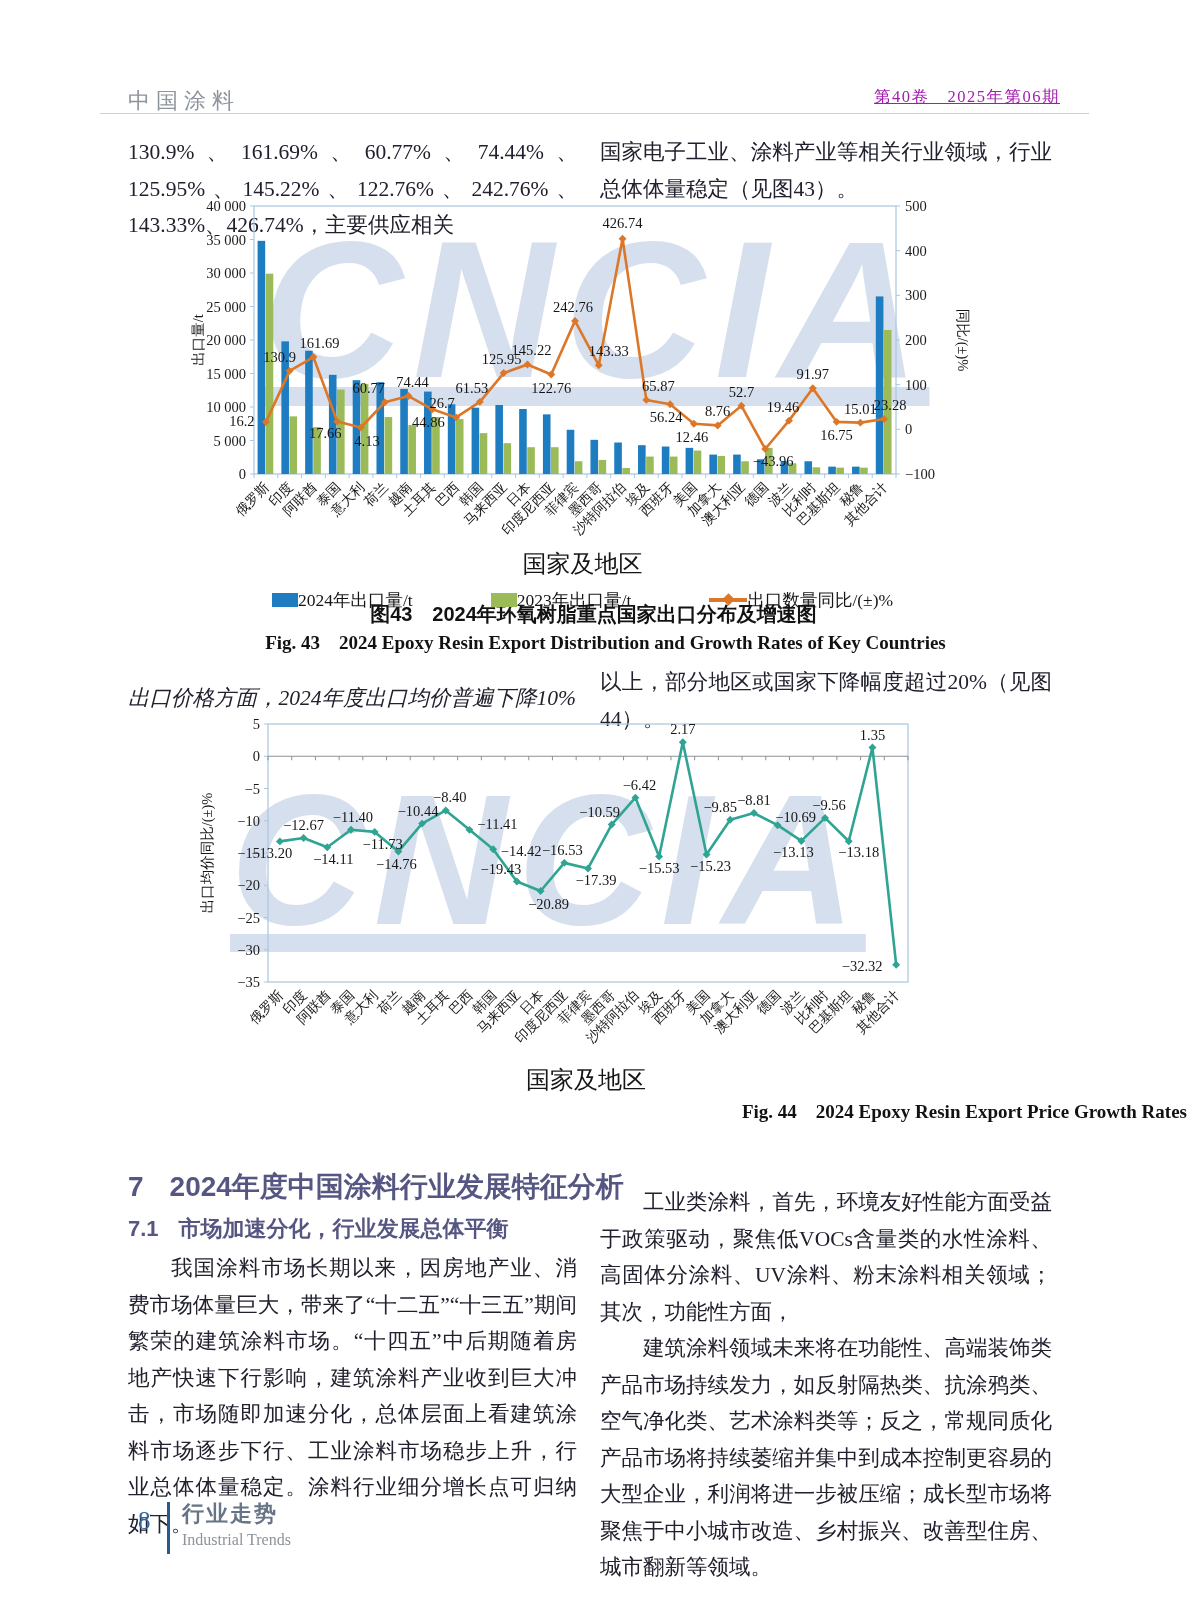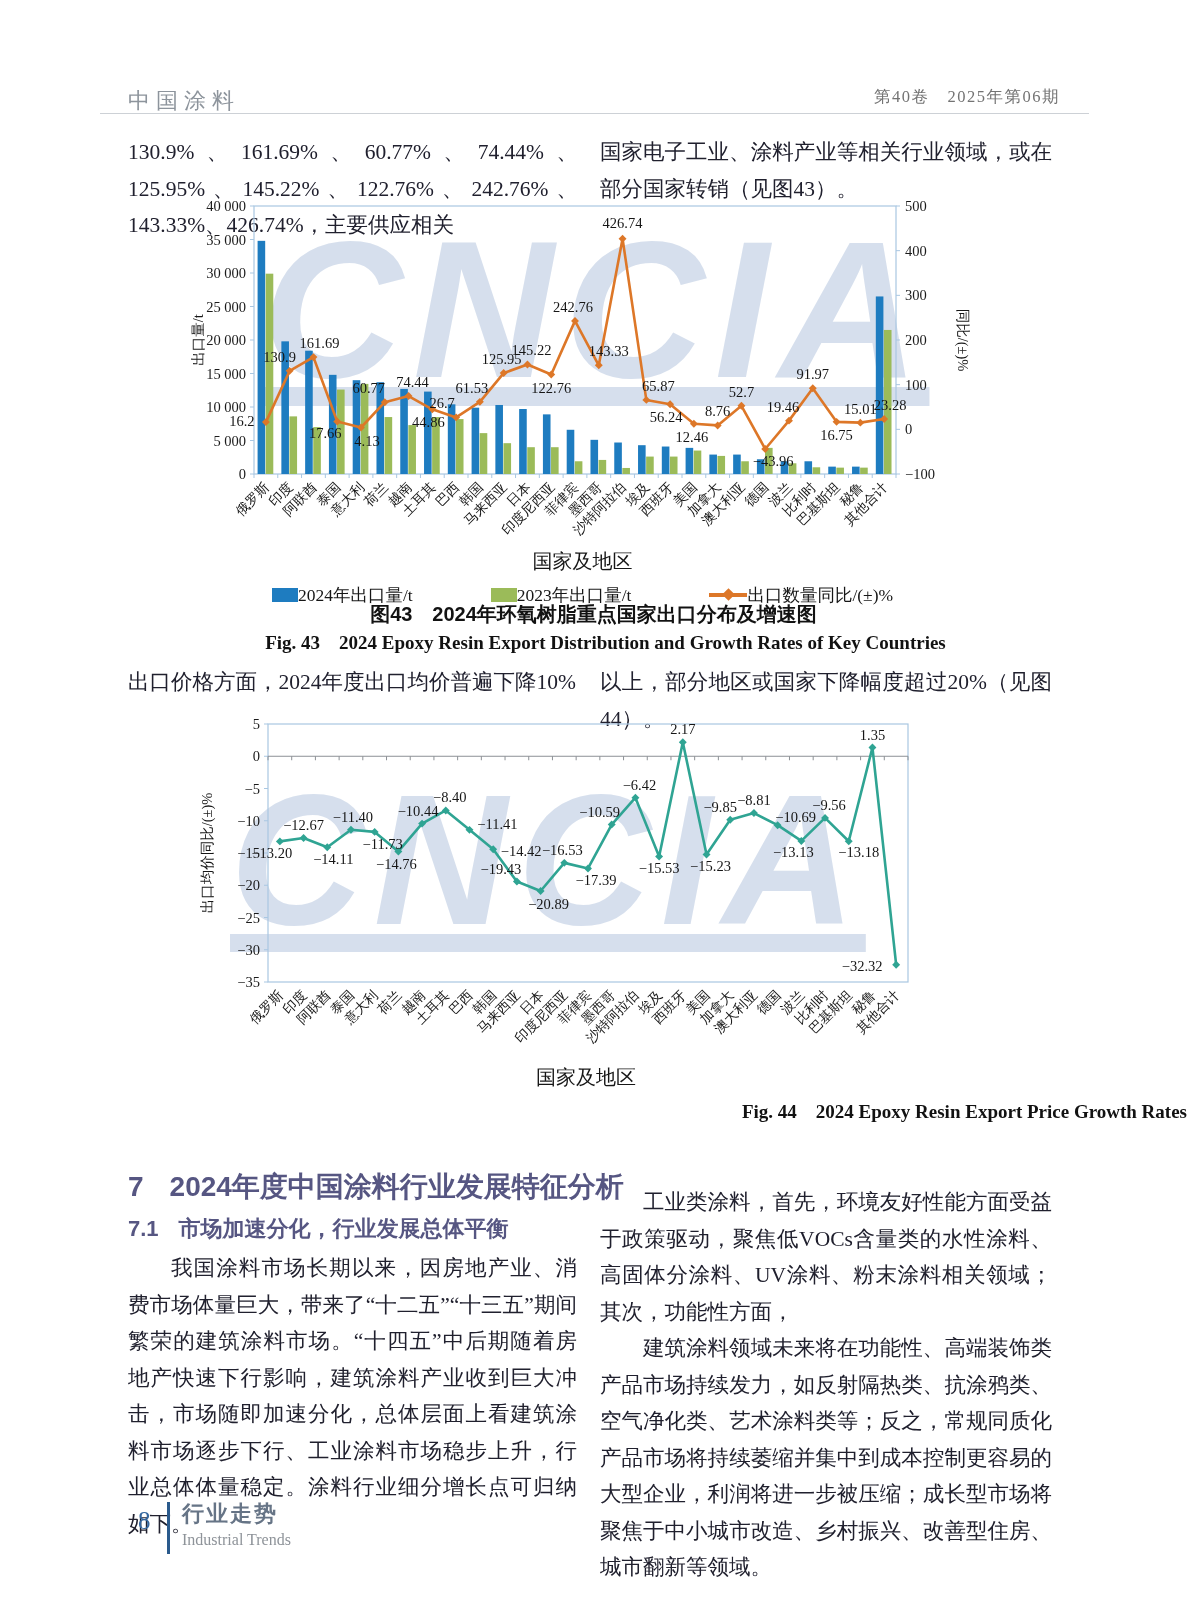--- a/index.html
+++ b/index.html
@@ -1,33 +1,33 @@
 <!DOCTYPE html>
 <html><head>
 <meta charset="utf-8">
 <style>
   html,body{margin:0;padding:0;background:#ffffff;}
   .page{position:relative;width:1187px;height:1600px;background:#fff;overflow:hidden;
         font-family:"Liberation Serif", serif;color:#20202e;}
   .abs{position:absolute;}
   
   .hdr-left{left:128px;top:86px;font-size:22px;color:#8d949c;letter-spacing:6px;}
-  .hdr-right{right:127px;top:86px;font-size:16.5px;color:#737373;letter-spacing:1.5px;}
+  .hdr-right{right:127px;top:86px;font-size:16.5px;color:#a21caf;letter-spacing:1.5px;text-decoration:underline;}
   .hdr-rule{left:100px;right:98px;top:113px;border-top:1.5px solid #cdd1d6;height:0;}
   
   .colp{font-size:21.5px;line-height:36.5px;text-align:justify;color:#20202e;margin:0;}
   .w-left{left:128px;width:450px;}
   .w-right{left:600px;width:452px;}
   
   .fig{position:absolute;}
   .watermark{position:absolute;z-index:0;font-family:"Liberation Sans",sans-serif;
              font-style:italic;font-weight:bold;color:rgba(174,191,219,0.5);
              letter-spacing:10px;line-height:1;user-select:none;text-decoration:underline;}
   .fig svg{position:relative;z-index:1;display:block;}
-  .axis-x-title{position:relative;z-index:1;text-align:center;font-size:20px;color:#161616;margin-top:0;}
+  .axis-x-title{position:relative;z-index:1;text-align:center;font-size:24px;color:#161616;margin-top:0;}
   .legend{position:relative;z-index:1;display:flex;justify-content:center;gap:78px;
           align-items:center;margin-top:8px;font-size:17.5px;color:#161616;}
   .legend-item{display:flex;align-items:center;gap:0;}
   .sw{display:inline-block;width:26px;height:14px;}
   .legend-line{display:inline-block;width:38px;height:3.5px;position:relative;}
   .legend-diamond{position:absolute;left:15px;top:-3.5px;width:9px;height:9px;transform:rotate(45deg);}
   .caption-zh{left:0;width:1187px;text-align:center;font-family:"Liberation Sans",sans-serif;
               font-weight:bold;font-size:20px;color:#121212;}
   .caption-en{left:0;width:1187px;text-align:center;font-weight:bold;font-size:19px;color:#121212;}
   
@@ -49,21 +49,21 @@
 </head>
 <body>
 
 <div class="page">
 
   <div class="abs hdr-left">中国涂料</div>
   <div class="abs hdr-right">第40卷　2025年第06期</div>
   <div class="abs hdr-rule"></div>
 
   <p class="abs colp w-left" style="top:134px;">130.9%、161.69%、60.77%、74.44%、125.95%、145.22%、122.76%、242.76%、143.33%、426.74%，主要供应相关</p>
-  <p class="abs colp w-right" style="top:134px;">国家电子工业、涂料产业等相关行业领域，或在部分国家转销（见图43）。</p>
+  <p class="abs colp w-right" style="top:134px;">国家电子工业、涂料产业等相关行业领域，行业总体体量稳定（见图43）。</p>
 
   <div class="fig" style="left:190px;top:196px;width:785px;">
     <div class="watermark" style="left:72px;top:16px;font-size:195px;">CNCIA</div>
     <svg id="svg43" width="780" height="352">
         <rect x="64" y="10" width="642" height="268" fill="none" stroke="#a9c7e2" stroke-width="1.2"></rect>
         <text x="56" y="283" text-anchor="end" font-size="14.5" fill="#1b1b1b">0</text>
         <line x1="60" y1="278" x2="64" y2="278" stroke="#a9c7e2"></line>
         <text x="56" y="249.5" text-anchor="end" font-size="14.5" fill="#1b1b1b">5 000</text>
         <line x1="60" y1="244.5" x2="64" y2="244.5" stroke="#a9c7e2"></line>
         <text x="56" y="216" text-anchor="end" font-size="14.5" fill="#1b1b1b">10 000</text>
@@ -275,21 +275,21 @@
         <span id="sw43c" class="legend-line" style="background: rgb(221, 119, 40);">
             <span id="sw43d" class="legend-diamond" style="background: rgb(221, 119, 40);"></span>
           </span>
         <span>出口数量同比/(±)%</span>
       </span>
     </div>
   </div>
   <div class="abs caption-zh" style="top:601px;">图43　2024年环氧树脂重点国家出口分布及增速图</div>
   <div class="abs caption-en" style="top:630px;padding-left:12px;">Fig. 43　2024 Epoxy Resin Export Distribution and Growth Rates of Key Countries</div>
 
-  <p class="abs colp w-left" style="top:664px;">出口价格方面，2024年度出口均价普遍下降10%</p>
+  <p class="abs colp w-left" style="top:680px;font-style:italic;">出口价格方面，2024年度出口均价普遍下降10%</p>
   <p class="abs colp w-right" style="top:664px;">以上，部分地区或国家下降幅度超过20%（见图44）。</p>
 
   <div class="fig" style="left:196px;top:708px;width:780px;">
     <div class="watermark" style="left:34px;top:60px;font-size:185px;">CNCIA</div>
     <svg id="svg44" width="770" height="352">
         <rect x="72" y="16" width="640" height="258" fill="none" stroke="#a9c7e2" stroke-width="1.2"></rect>
         <text x="64" y="21" text-anchor="end" font-size="14.5" fill="#1b1b1b">5</text>
         <line x1="68" y1="16" x2="72" y2="16" stroke="#a9c7e2"></line>
         <text x="64" y="53.25" text-anchor="end" font-size="14.5" fill="#1b1b1b">0</text>
         <line x1="68" y1="48.25" x2="72" y2="48.25" stroke="#a9c7e2"></line>

